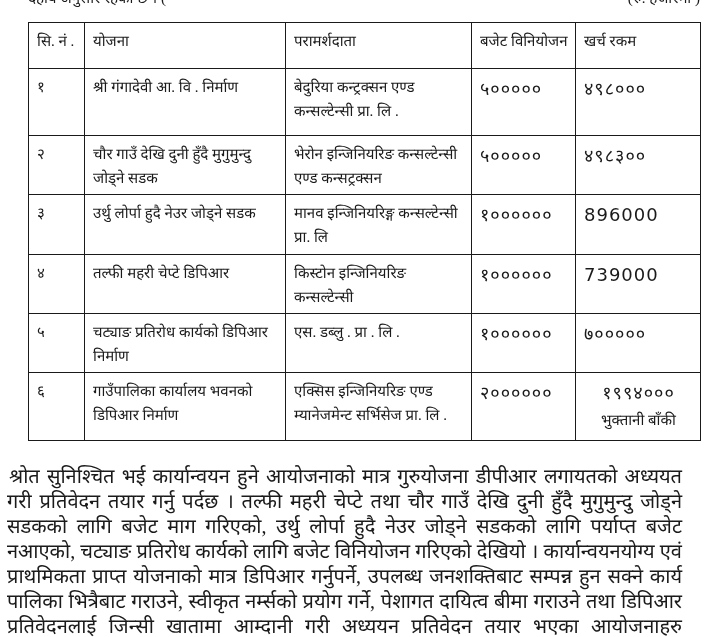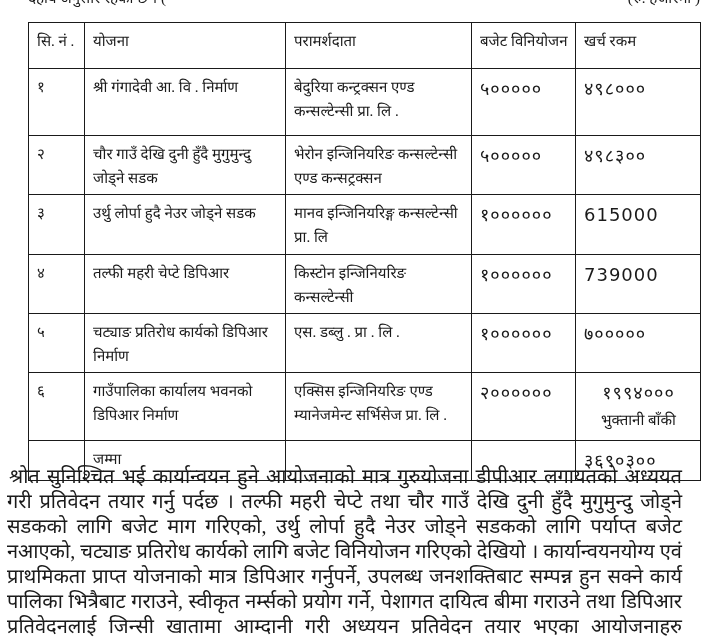--- a/index.html
+++ b/index.html
@@ -101,21 +101,21 @@
       <td>भेरोन इन्जिनियरिङ कन्सल्टेन्सी एण्ड कन्सट्रक्सन</td>
       <td class="num">५०००००</td>
       <td class="num">४९८३००</td>
     </tr>
 
     <tr class="h-r3">
       <td>३</td>
       <td>उर्थु लोर्पा हुदै नेउर जोड्ने सडक</td>
       <td>मानव इन्जिनियरिङ्ग कन्सल्टेन्सी प्रा. लि</td>
       <td class="num">१००००००</td>
-      <td class="num">615000</td>
+      <td class="num">896000</td>
     </tr>
 
     <tr class="h-r4">
       <td>४</td>
       <td>तल्फी महरी चेप्टे डिपिआर</td>
       <td>किस्टोन इन्जिनियरिङ कन्सल्टेन्सी</td>
       <td class="num">१००००००</td>
       <td class="num">739000</td>
     </tr>
 
@@ -131,23 +131,16 @@
       <td>६</td>
       <td>गाउँपालिका कार्यालय भवनको डिपिआर निर्माण</td>
       <td>एक्सिस इन्जिनियरिङ एण्ड म्यानेजमेन्ट सर्भिसेज प्रा. लि .</td>
       <td class="num">२००००००</td>
       <td>
         <span class="num note">१९९४०००</span>
         <span class="note">भुक्तानी बाँकी</span>
       </td>
     </tr>
 
-    <tr class="h-tot">
-      <td></td>
-      <td>जम्मा</td>
-      <td></td>
-      <td></td>
-      <td class="num">३६९०३००</td>
-    </tr>
   </tbody>
 </table>
 
 <p class="body-text">श्रोत सुनिश्चित भई कार्यान्वयन हुने आयोजनाको मात्र गुरुयोजना डीपीआर लगायतको अध्ययत गरी प्रतिवेदन तयार गर्नु पर्दछ ।  तल्फी महरी चेप्टे तथा चौर गाउँ देखि दुनी हुँदै मुगुमुन्दु जोड्ने सडकको लागि बजेट माग गरिएको, उर्थु लोर्पा हुदै नेउर जोड्ने सडकको लागि पर्याप्त बजेट नआएको, चट्याङ प्रतिरोध कार्यको लागि बजेट विनियोजन गरिएको देखियो ।  कार्यान्वयनयोग्य एवं प्राथमिकता प्राप्त योजनाको मात्र डिपिआर गर्नुपर्ने, उपलब्ध जनशक्तिबाट सम्पन्न हुन सक्ने कार्य पालिका भित्रैबाट गराउने, स्वीकृत नर्म्सको प्रयोग गर्ने, पेशागत दायित्व बीमा गराउने तथा डिपिआर प्रतिवेदनलाई जिन्सी खातामा आम्दानी गरी अध्ययन प्रतिवेदन तयार भएका आयोजनाहरु कार्यान्वयनमा लैजानेतर्फ पालिकाको ध्यान जानुपर्दछ ।</p>
 
 </body></html>

